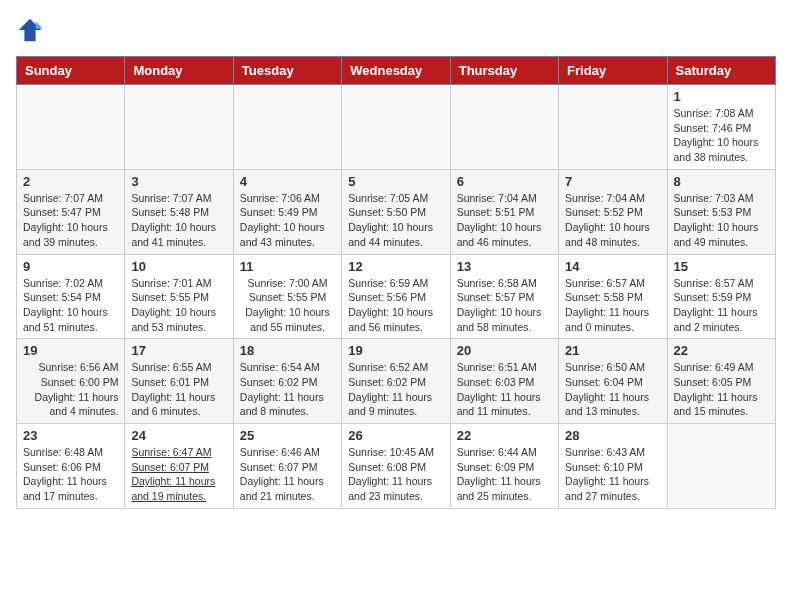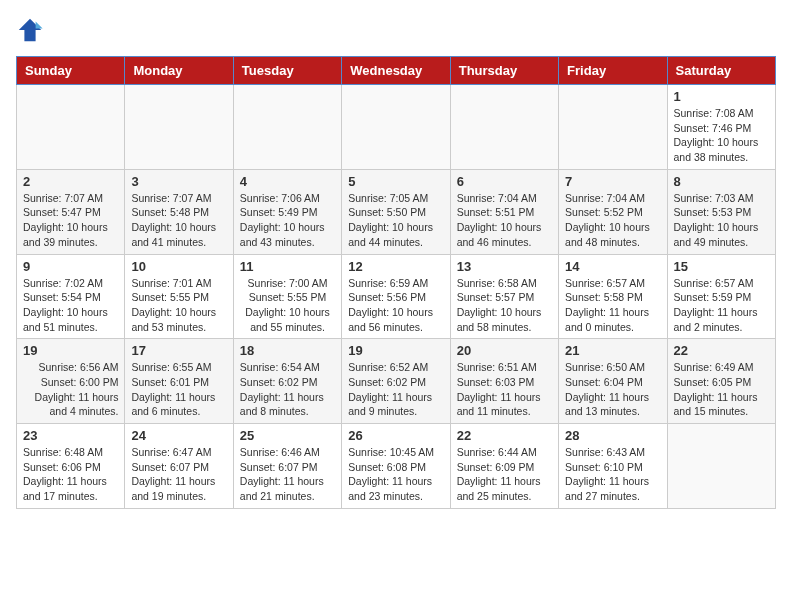--- a/index.html
+++ b/index.html
@@ -298,21 +298,21 @@
       <tr>
         <td>
           <span class="day-num">23</span>
           <div class="day-info" style="white-space: pre-line;">Sunrise: 6:48 AM
 Sunset: 6:06 PM
 Daylight: 11 hours
 and 17 minutes.</div>
         </td>
         <td>
           <span class="day-num">24</span>
-          <div class="day-info" style="white-space: pre-line;">Sunrise: 6:47 AM
+          <div class="day-info" style="white-space: pre-line; text-decoration: underline;">Sunrise: 6:47 AM
 Sunset: 6:07 PM
 Daylight: 11 hours
 and 19 minutes.</div>
         </td>
         <td>
           <span class="day-num">25</span>
           <div class="day-info" style="white-space: pre-line;">Sunrise: 6:46 AM
 Sunset: 6:07 PM
 Daylight: 11 hours
 and 21 minutes.</div>

